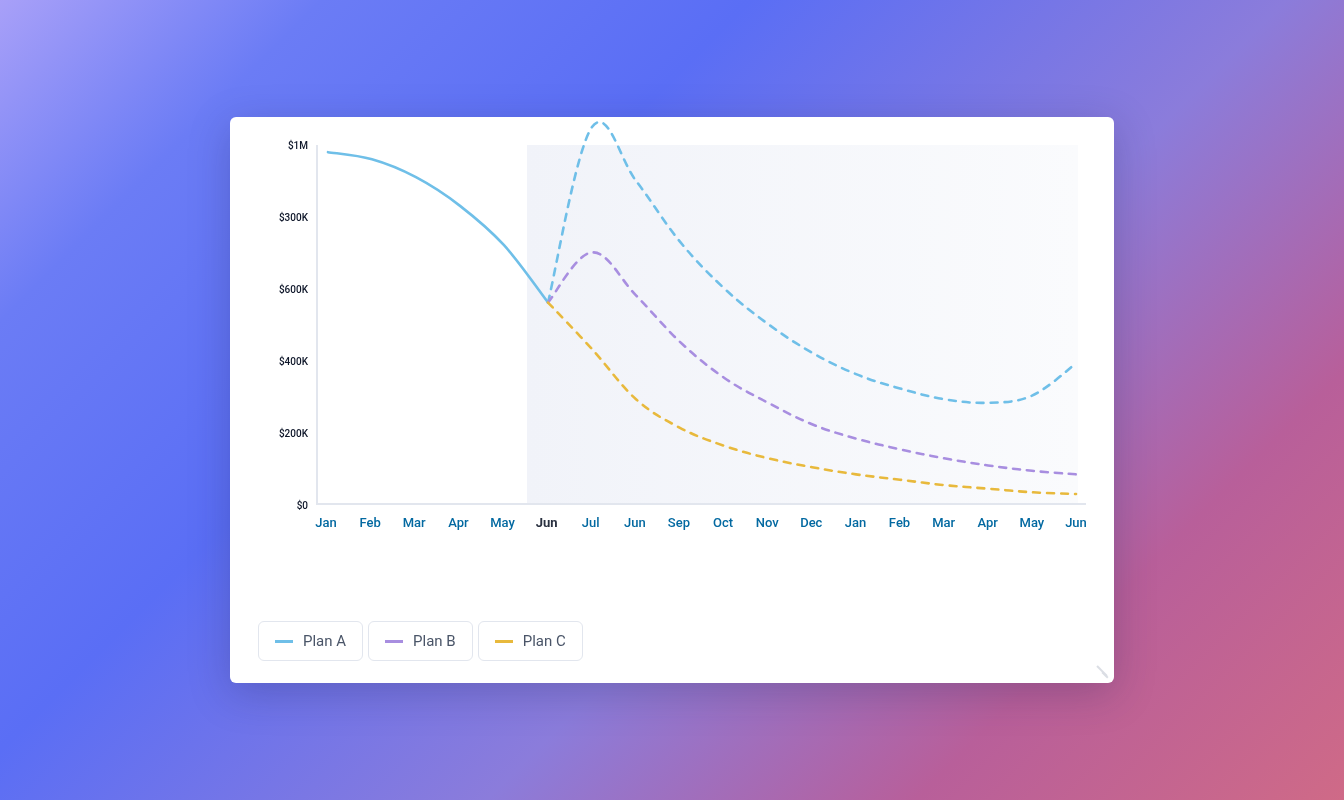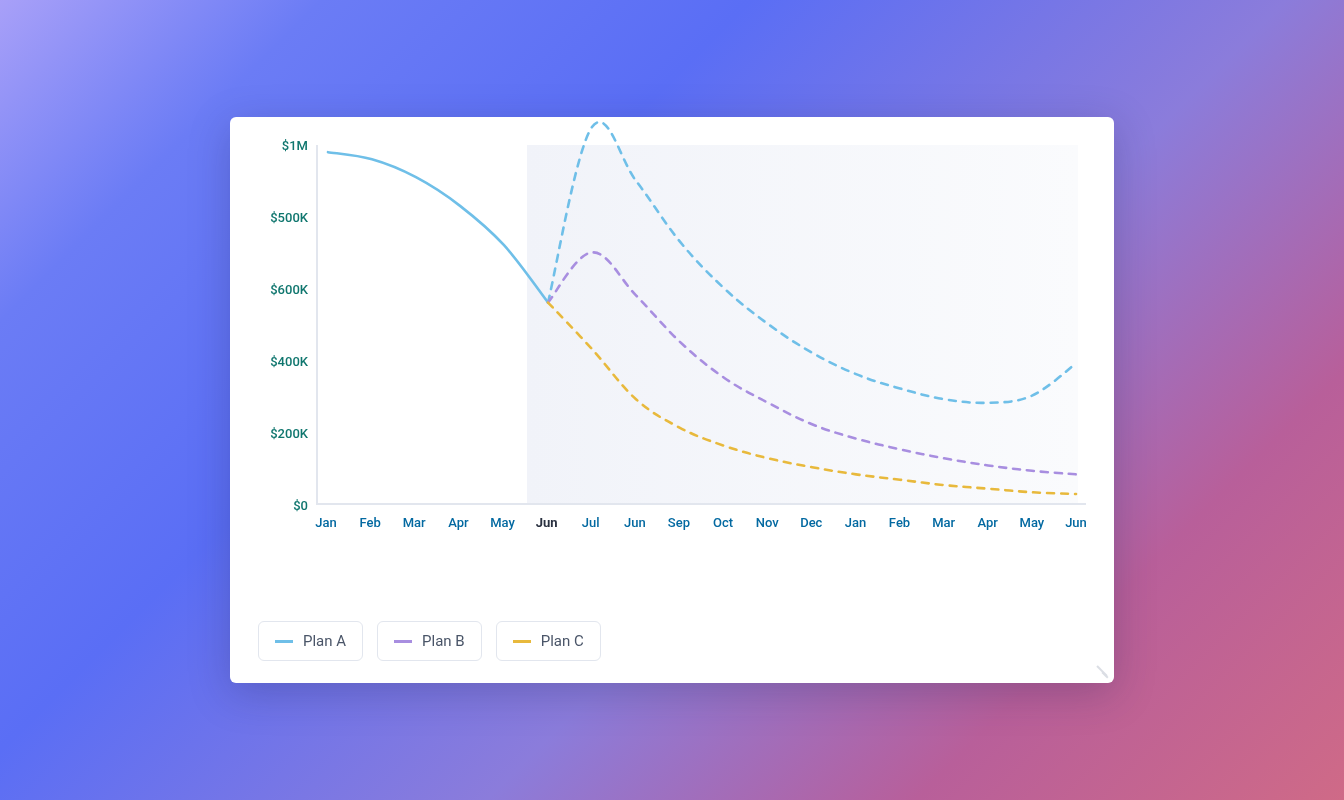--- a/index.html
+++ b/index.html
@@ -51,22 +51,22 @@
   .y-axis {
     position: absolute;
     left: 0; top: 0;
     width: 58px;
     height: 360px;
   }
   .y-tick {
     position: absolute;
     right: 8px;
     transform: translateY(-50%);
-    font-size: 13px;
-    color: #0f766e;
+    font-size: 10px;
+    color: #0f172a;
     font-weight: 500;
     white-space: nowrap;
   }
   .plot {
     position: absolute;
     left: 58px; top: 0;
     width: 770px; height: 360px;
     border-left: 2px solid #e2e6ee;
     border-bottom: 2px solid #e2e6ee;
   }
@@ -93,21 +93,21 @@
     font-size: 13px;
     color: #0369a1;
     font-weight: 500;
   }
   .x-tick.current {
     color: #2a3140;
     font-weight: 700;
   }
   .legend {
     display: flex;
-    gap: 14px;
+    gap: 5px;
     margin-top: 56px;
   }
   .legend-item {
     display: flex;
     align-items: center;
     gap: 10px;
     border: 1px solid #e2e6ee;
     border-radius: 6px;
     padding: 10px 16px;
     font-size: 15px;
@@ -139,21 +139,21 @@
 <body>
 
 <div class="card">
 
   <div class="chart-wrap">
     <div class="y-axis" id="y-axis">
         <div class="y-tick" style="top: 360px;">$0</div>
         <div class="y-tick" style="top: 288px;">$200K</div>
         <div class="y-tick" style="top: 216px;">$400K</div>
         <div class="y-tick" style="top: 144px;">$600K</div>
-        <div class="y-tick" style="top: 72px;">$500K</div>
+        <div class="y-tick" style="top: 72px;">$300K</div>
         <div class="y-tick" style="top: 0px;">$1M</div>
       </div>
     <div class="plot" id="plot">
       <div class="forecast-bg" id="forecast-bg" style="left: 208.529px; width: 551.471px;"></div>
       <svg class="lines" id="lines" viewBox="0 0 770 360" preserveAspectRatio="none">
           <path d="M 10.0 7.2 C 17.9 8.5, 38.2 9.9, 54.1 14.4 C 70.0 18.9, 82.4 24.0, 98.2 32.4 C 114.1 40.8, 126.5 48.9, 142.4 61.2 C 158.2 73.5, 170.6 83.3, 186.5 100.8 C 202.4 118.3, 222.6 148.0, 230.6 158.4" fill="none" stroke="#6fbfe8" stroke-width="2.6" stroke-linecap="round"></path>
           <path d="M 230.6 158.4 C 238.5 126.6, 258.8 4.0, 274.7 -18.0 C 290.6 -40.0, 302.9 15.3, 318.8 36.0 C 334.7 56.7, 347.1 77.8, 362.9 97.2 C 378.8 116.6, 391.2 129.1, 407.1 144.0 C 422.9 158.9, 435.3 168.3, 451.2 180.0 C 467.1 191.7, 479.4 199.7, 495.3 208.8 C 511.2 217.9, 523.5 223.9, 539.4 230.4 C 555.3 236.9, 567.6 240.3, 583.5 244.8 C 599.4 249.3, 611.8 253.0, 627.6 255.6 C 643.5 258.2, 655.9 259.8, 671.8 259.2 C 687.6 258.6, 700.0 259.1, 715.9 252.0 C 731.8 244.9, 752.1 225.4, 760.0 219.6" fill="none" stroke="#6fbfe8" stroke-width="2.6" stroke-linecap="round" stroke-dasharray="7 7"></path>
           <path d="M 230.6 158.4 C 238.5 149.3, 258.8 109.3, 274.7 108.0 C 290.6 106.7, 302.9 135.0, 318.8 151.2 C 334.7 167.4, 347.1 183.1, 362.9 198.0 C 378.8 212.9, 391.2 223.0, 407.1 234.0 C 422.9 245.0, 435.3 250.8, 451.2 259.2 C 467.1 267.6, 479.4 274.3, 495.3 280.8 C 511.2 287.3, 523.5 290.7, 539.4 295.2 C 555.3 299.7, 567.6 302.4, 583.5 306.0 C 599.4 309.6, 611.8 312.1, 627.6 315.0 C 643.5 317.9, 655.9 319.9, 671.8 322.2 C 687.6 324.5, 700.0 326.0, 715.9 327.6 C 731.8 329.2, 752.1 330.6, 760.0 331.2" fill="none" stroke="#a88ee0" stroke-width="2.6" stroke-linecap="round" stroke-dasharray="7 7"></path>
           <path d="M 230.6 158.4 C 238.5 166.8, 258.8 187.7, 274.7 205.2 C 290.6 222.7, 302.9 241.3, 318.8 255.6 C 334.7 269.9, 347.1 276.0, 362.9 284.4 C 378.8 292.8, 391.2 296.9, 407.1 302.4 C 422.9 307.9, 435.3 311.1, 451.2 315.0 C 467.1 318.9, 479.4 321.1, 495.3 324.0 C 511.2 326.9, 523.5 328.9, 539.4 331.2 C 555.3 333.5, 567.6 334.7, 583.5 336.6 C 599.4 338.5, 611.8 340.4, 627.6 342.0 C 643.5 343.6, 655.9 344.3, 671.8 345.6 C 687.6 346.9, 700.0 348.2, 715.9 349.2 C 731.8 350.2, 752.1 350.7, 760.0 351.0" fill="none" stroke="#e8b93c" stroke-width="2.6" stroke-linecap="round" stroke-dasharray="7 7"></path>
         </svg>

